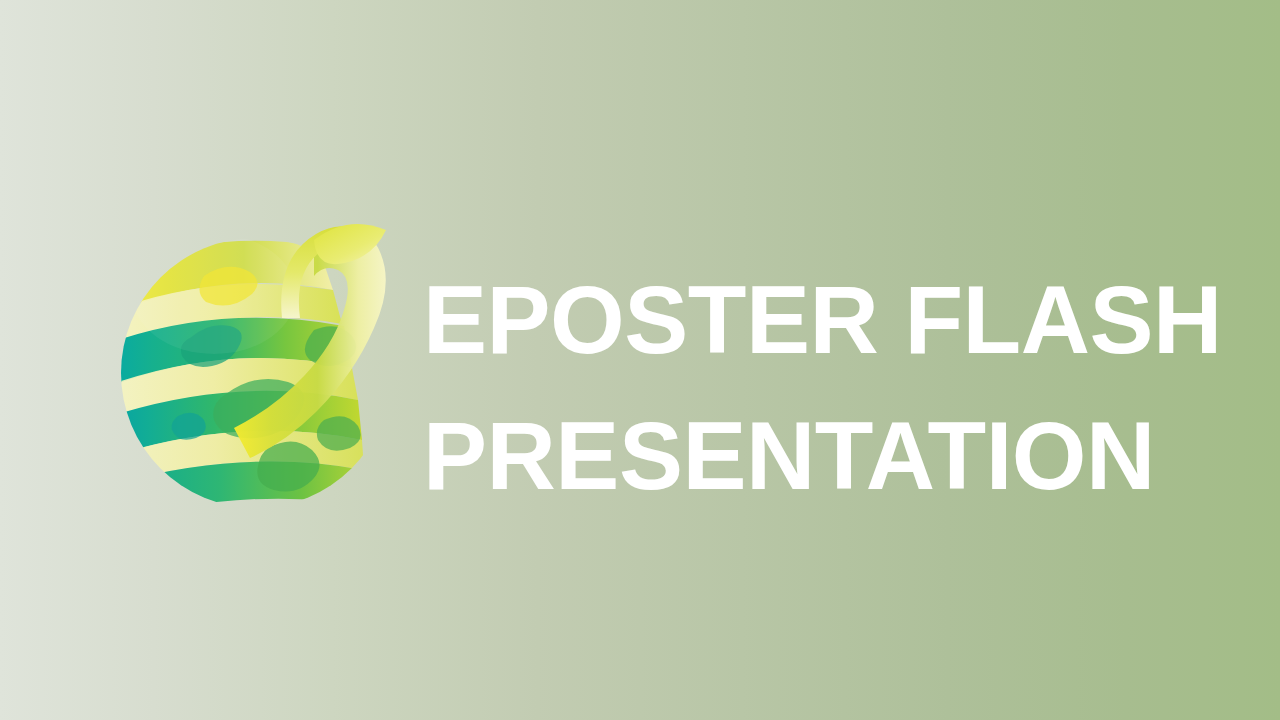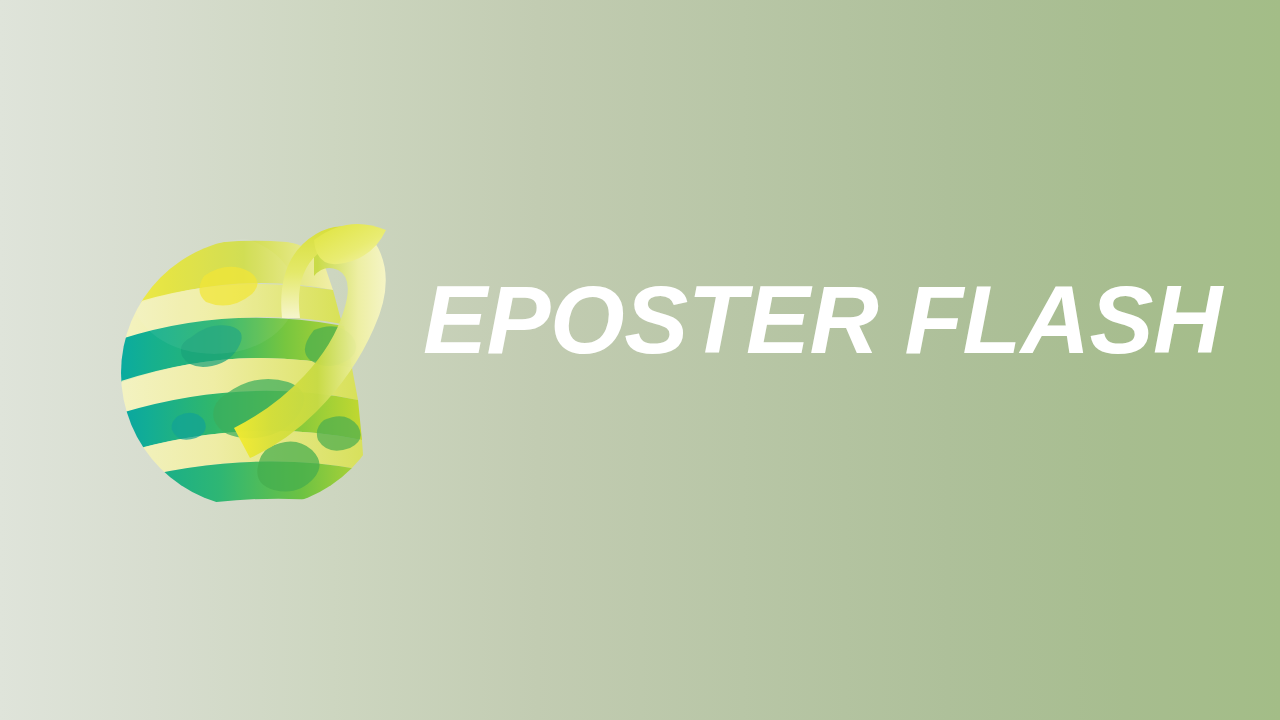--- a/index.html
+++ b/index.html
@@ -45,21 +45,20 @@
   }
   .title-line {
     display: block;
     color: #ffffff;
     font-family: "Liberation Sans", sans-serif;
     font-weight: bold;
     font-size: 96px;
     line-height: 136px;
     letter-spacing: -0.5px;
     white-space: nowrap;
-    font-style: italic;
   }
 </style>
 </head>
 <body>
 
 <div id="slide">
 
   <div id="logo">
     <svg viewBox="0 0 285 320" xmlns="http://www.w3.org/2000/svg" aria-hidden="true">
       <defs>
@@ -167,15 +166,16 @@
                q-26 20 -20 66 Z" fill="url(#gStem)"></path>
       <path d="M196 42
                q34 -26 72 -10
                q-14 30 -48 34
                q-22 2 -24 -24 Z" fill="url(#gLeaf)"></path>
     </svg>
   </div>
 
   <div id="title-block">
     <span class="title-line">EPOSTER FLASH</span>
+    <span class="title-line">PRESENTATION</span>
   </div>
 
 </div>
 
 </body></html>

